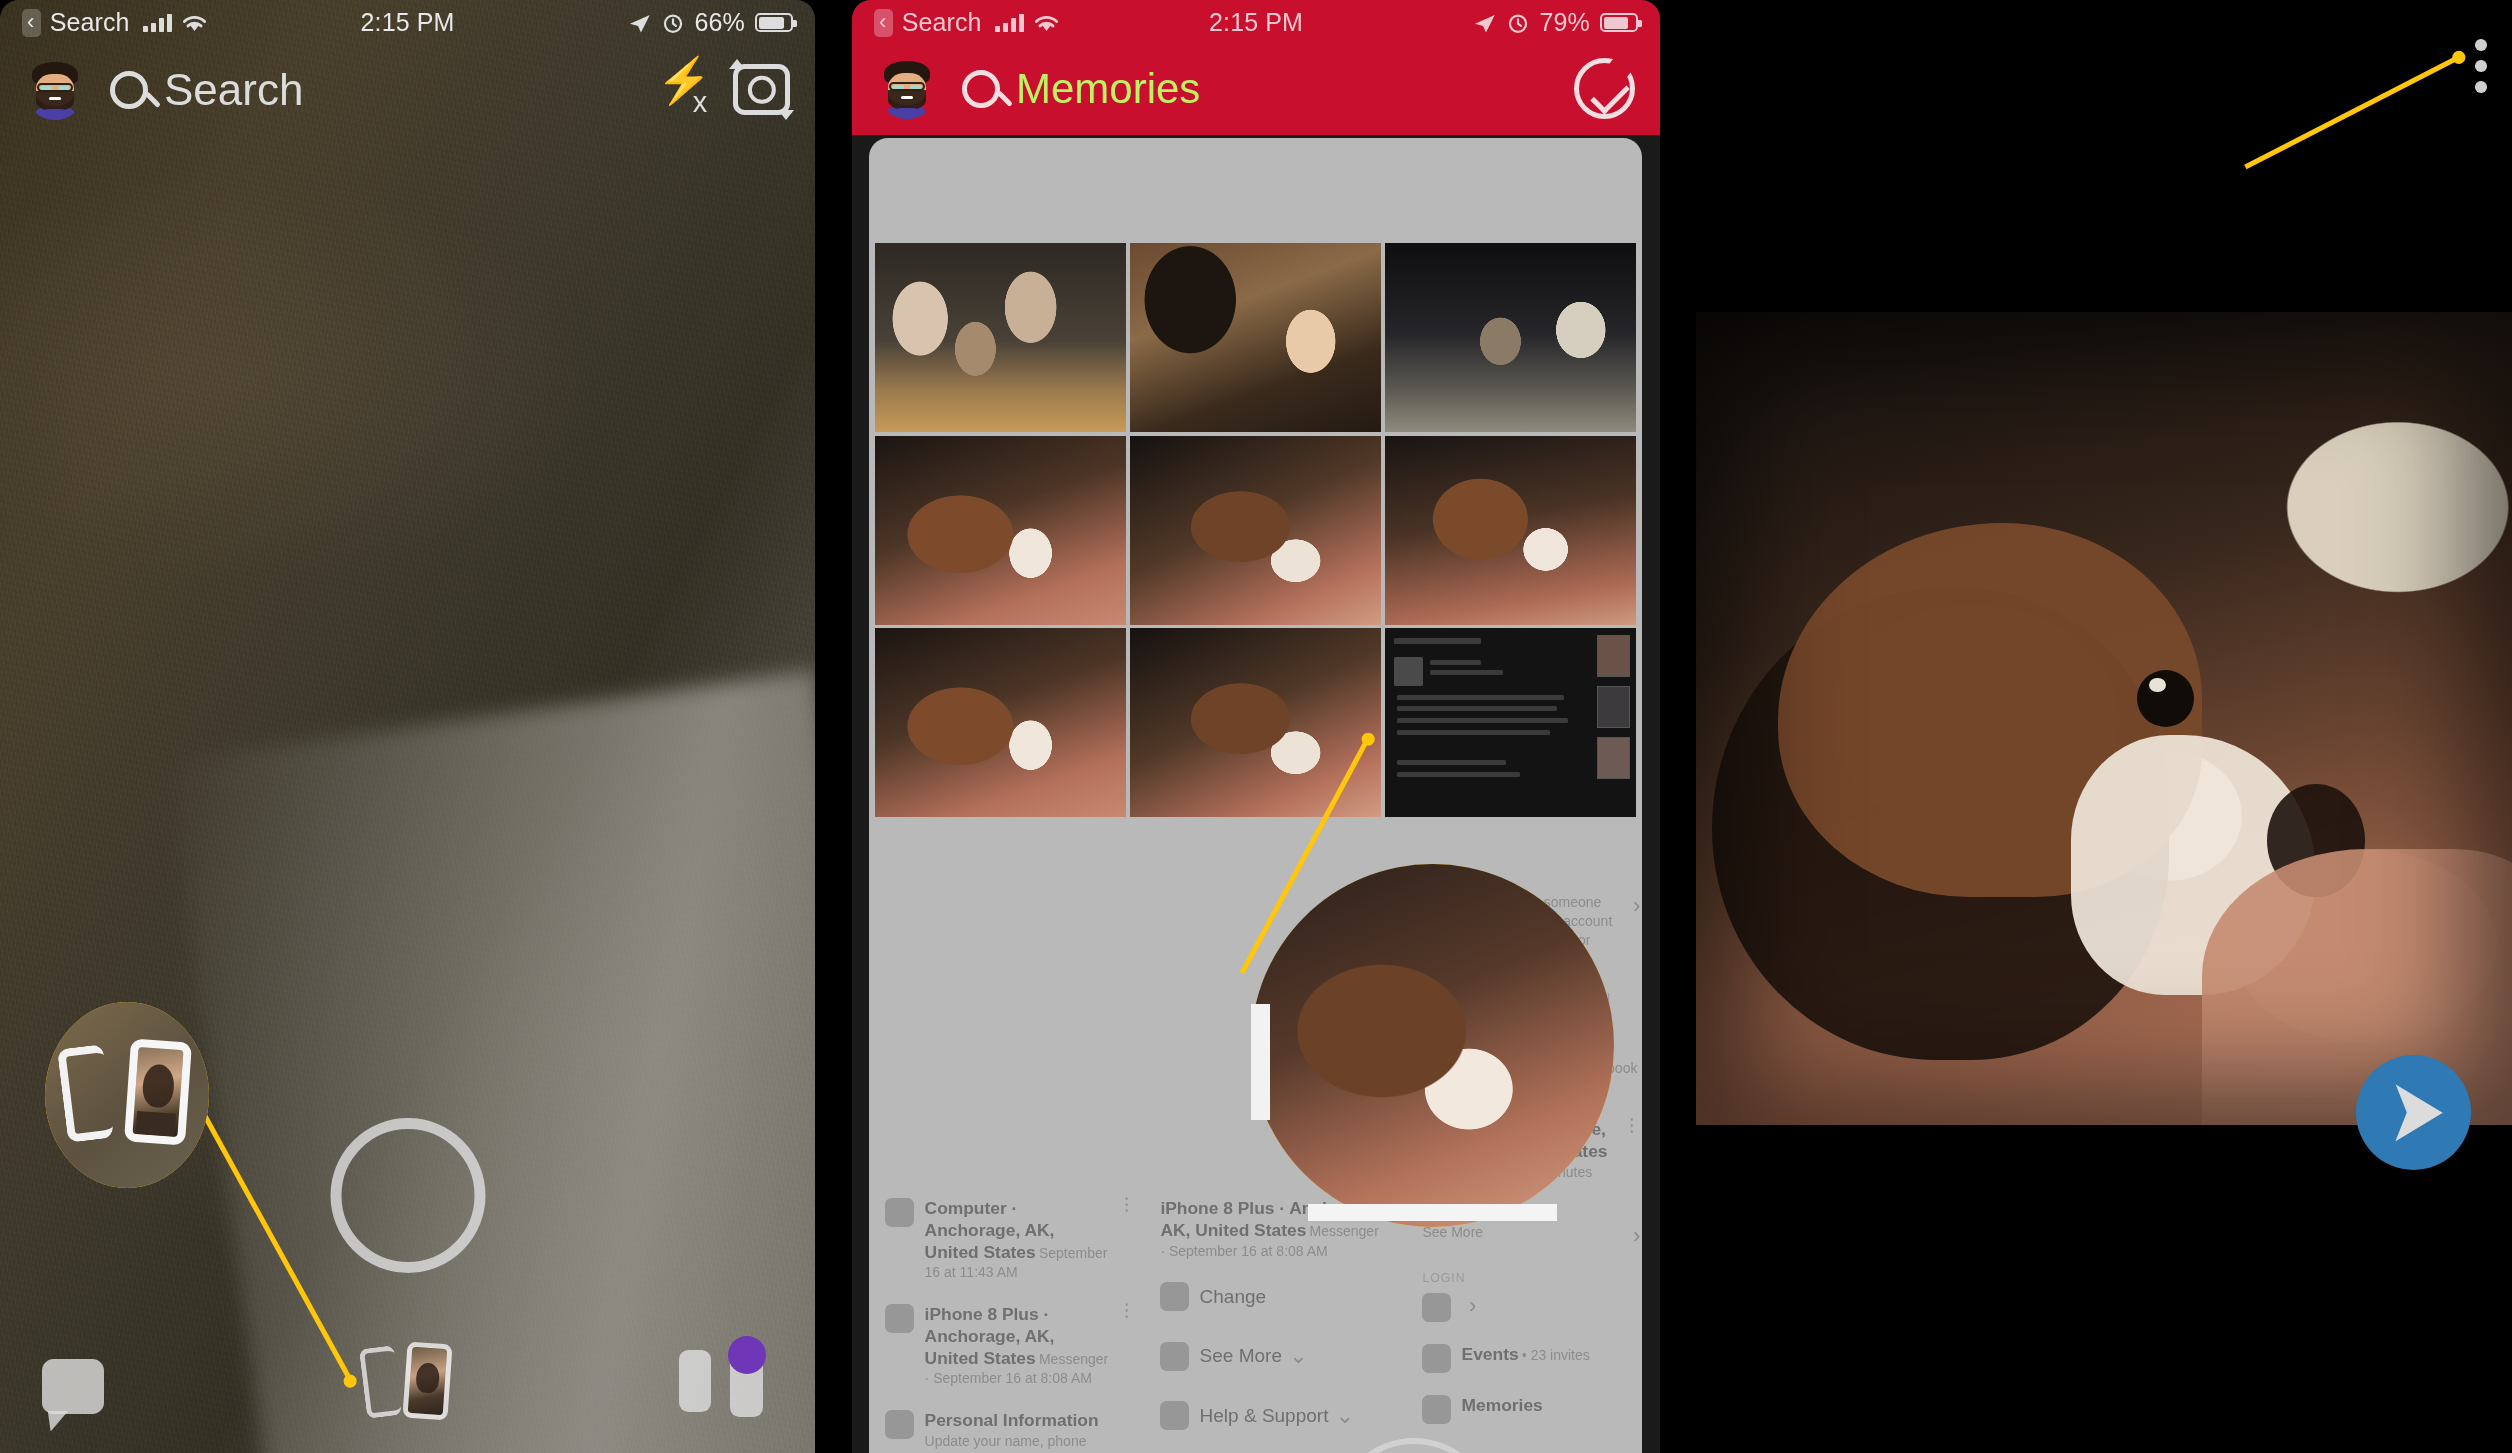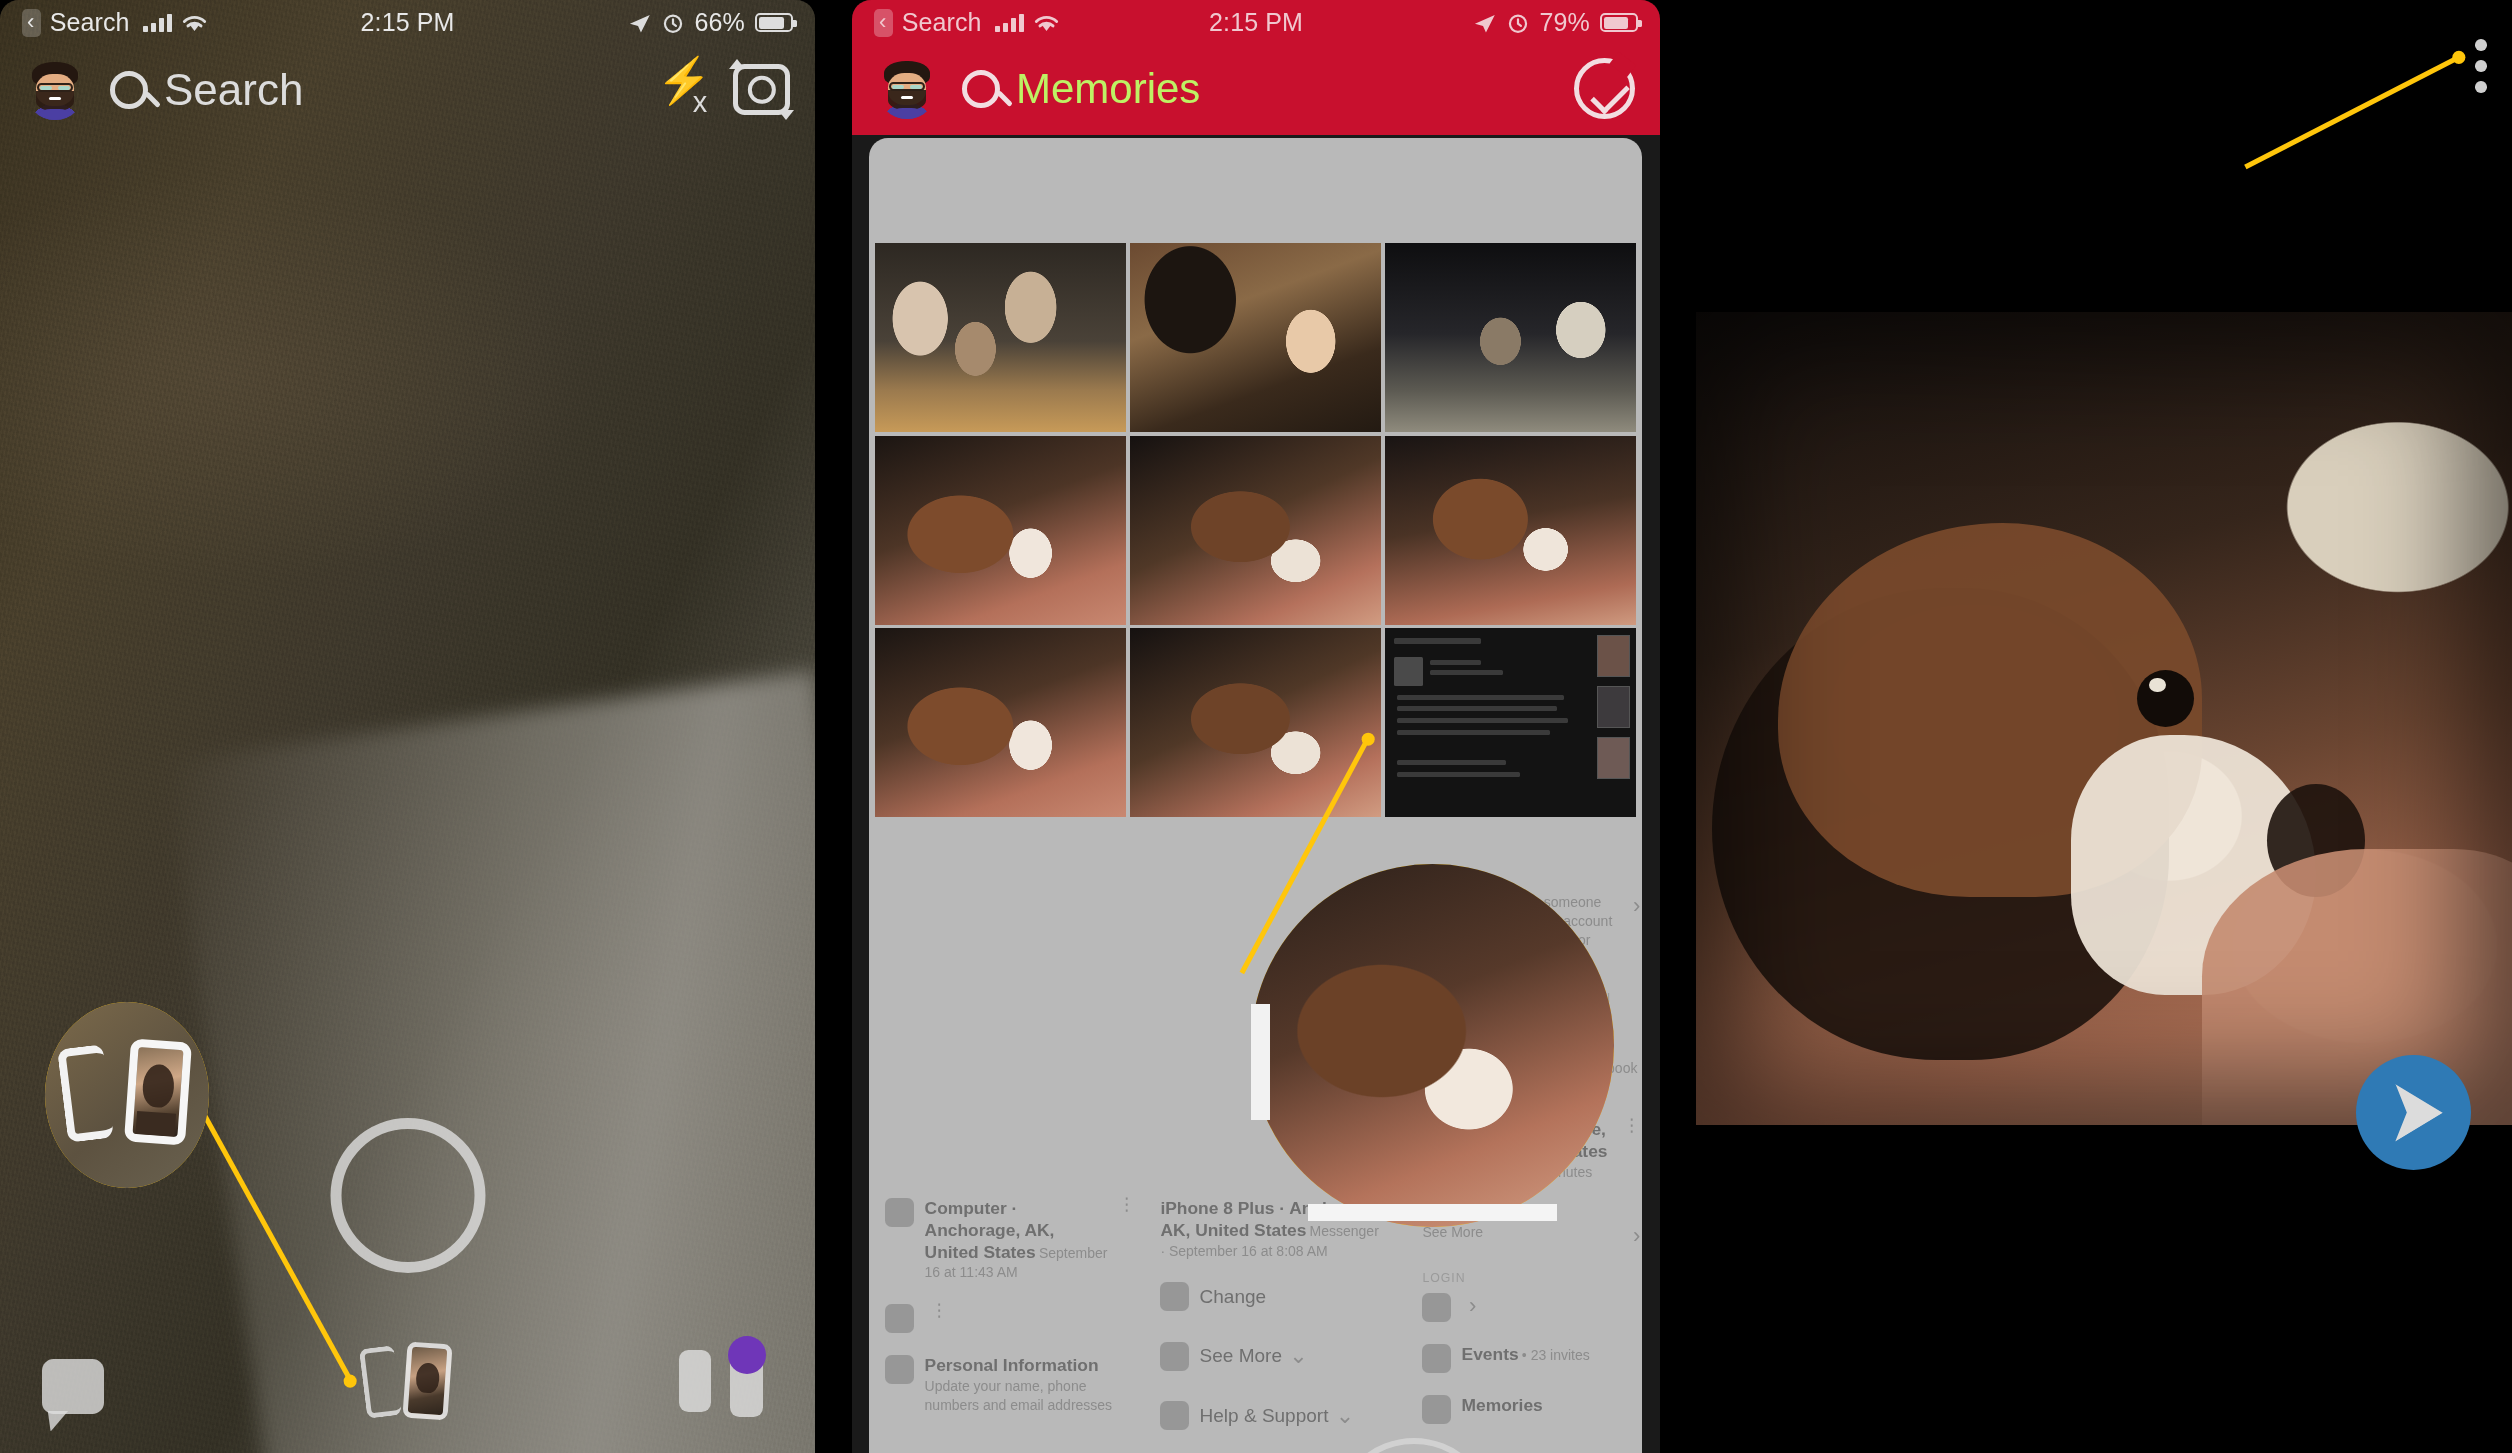--- a/index.html
+++ b/index.html
@@ -444,20 +444,24 @@
         <div class="fb-row">
           <span class="fb-ico"></span>
           <span class="fb-rowtext">
             <span class="fb-title">Computer · Anchorage, AK, United States</span>
             <span class="fb-sub">September 16 at 11:43 AM</span>
           </span>
           <span class="fb-dots">⋮</span>
         </div>
         <div class="fb-row">
           <span class="fb-ico"></span>
+          <span class="fb-rowtext">
+            <span class="fb-title">iPhone 8 Plus · Anchorage, AK, United States</span>
+            <span class="fb-sub">Messenger · September 16 at 8:08 AM</span>
+          </span>
           <span class="fb-dots">⋮</span>
         </div>
         <div class="fb-row">
           <span class="fb-ico"></span>
           <span class="fb-rowtext">
             <span class="fb-title">Personal Information</span>
             <span class="fb-sub">Update your name, phone numbers and email addresses</span>
           </span>
         </div>
 

